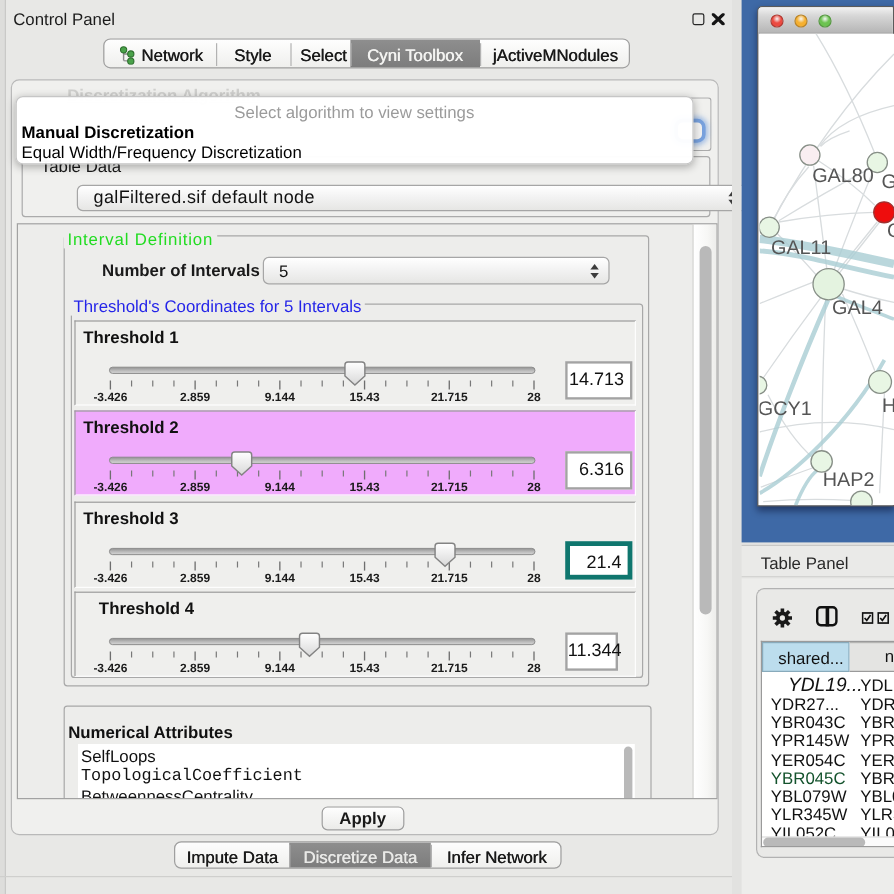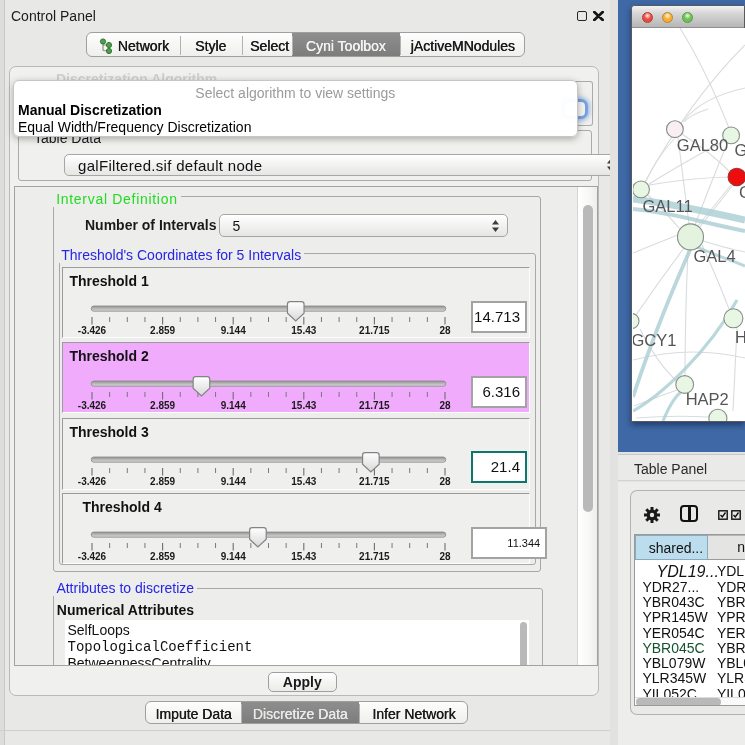--- a/index.html
+++ b/index.html
@@ -187,21 +187,21 @@
         <line x1="364.35" y1="49" x2="364.35" y2="54" stroke="#787878" stroke-width="1"></line>
         <line x1="382.00" y1="49" x2="382.00" y2="56.5" stroke="#6e6e6e" stroke-width="1.1"></line>
         <text x="29.00" y="66" font-size="10px" font-weight="bold" text-anchor="middle" fill="#1a1a1a" font-family="Liberation Sans, sans-serif">-3.426</text>
         <text x="99.60" y="66" font-size="10px" font-weight="bold" text-anchor="middle" fill="#1a1a1a" font-family="Liberation Sans, sans-serif">2.859</text>
         <text x="170.20" y="66" font-size="10px" font-weight="bold" text-anchor="middle" fill="#1a1a1a" font-family="Liberation Sans, sans-serif">9.144</text>
         <text x="240.80" y="66" font-size="10px" font-weight="bold" text-anchor="middle" fill="#1a1a1a" font-family="Liberation Sans, sans-serif">15.43</text>
         <text x="311.40" y="66" font-size="10px" font-weight="bold" text-anchor="middle" fill="#1a1a1a" font-family="Liberation Sans, sans-serif">21.715</text>
         <text x="382.00" y="66" font-size="10px" font-weight="bold" text-anchor="middle" fill="#1a1a1a" font-family="Liberation Sans, sans-serif">28</text>
         <path d="M 299.56,36.2 Q 299.56,33.7 302.06,33.7 L 313.66,33.7 Q 316.16,33.7 316.16,36.2 L 316.16,45.3 L 307.86,52.9 L 299.56,45.3 Z" fill="url(#th2)" stroke="#838383" stroke-width="1.2"></path>
       </svg>
-      <div style="position:absolute;left:407.8px;top:32.7px;width:55.8px;height:32px;background:#fff;border:2px solid #0f766e;font-size:15px;color:#111;text-align:right;line-height:28px;padding-right:5px;">21.4</div>
+      <div style="position:absolute;left:407.8px;top:32.7px;width:55.8px;height:32px;background:#fff;border:4px solid #0f766e;font-size:15px;color:#111;text-align:right;line-height:28px;padding-right:5px;">21.4</div>
     </div>
     <div style="position:absolute;left:47.9px;top:306.1px;width:468px;height:71px;background:#efefed;border:1px solid;border-color:#9b9b9b #fdfdfd #fdfdfd #9b9b9b;">
       <div style="position:absolute;left:19px;top:5px;font-size:14px;font-weight:bold;color:#111;">Threshold 4</div>
       <svg style="position:absolute;left:0;top:0;" width="468" height="71" viewBox="0 0 468 71">
         <defs>
           <linearGradient id="tr3" x1="0" y1="0" x2="0" y2="1">
             <stop offset="0" stop-color="#929292"></stop>
             <stop offset="0.5" stop-color="#b8b8b8"></stop>
             <stop offset="1" stop-color="#d8d8d8"></stop>
           </linearGradient>
@@ -233,24 +233,23 @@
         <line x1="364.35" y1="49" x2="364.35" y2="54" stroke="#787878" stroke-width="1"></line>
         <line x1="382.00" y1="49" x2="382.00" y2="56.5" stroke="#6e6e6e" stroke-width="1.1"></line>
         <text x="29.00" y="66" font-size="10px" font-weight="bold" text-anchor="middle" fill="#1a1a1a" font-family="Liberation Sans, sans-serif">-3.426</text>
         <text x="99.60" y="66" font-size="10px" font-weight="bold" text-anchor="middle" fill="#1a1a1a" font-family="Liberation Sans, sans-serif">2.859</text>
         <text x="170.20" y="66" font-size="10px" font-weight="bold" text-anchor="middle" fill="#1a1a1a" font-family="Liberation Sans, sans-serif">9.144</text>
         <text x="240.80" y="66" font-size="10px" font-weight="bold" text-anchor="middle" fill="#1a1a1a" font-family="Liberation Sans, sans-serif">15.43</text>
         <text x="311.40" y="66" font-size="10px" font-weight="bold" text-anchor="middle" fill="#1a1a1a" font-family="Liberation Sans, sans-serif">21.715</text>
         <text x="382.00" y="66" font-size="10px" font-weight="bold" text-anchor="middle" fill="#1a1a1a" font-family="Liberation Sans, sans-serif">28</text>
         <path d="M 186.61,36.2 Q 186.61,33.7 189.11,33.7 L 200.71,33.7 Q 203.21,33.7 203.21,36.2 L 203.21,45.3 L 194.91,52.9 L 186.61,45.3 Z" fill="url(#th3)" stroke="#838383" stroke-width="1.2"></path>
       </svg>
-      <div style="position:absolute;left:407.8px;top:32.7px;width:76px;height:32px;background:#fff;border:2px solid #a3a3a3;font-size:11px;color:#111;text-align:right;line-height:28px;padding-right:5px;">11.344</div>
+      <div style="position:absolute;left:407.8px;top:32.7px;width:44px;height:32px;background:#fff;border:2px solid #a3a3a3;font-size:15px;color:#111;text-align:right;line-height:28px;padding-right:5px;">11.344</div>
     </div>
     <div style="position:absolute;left:38.6px;top:401.2px;width:489.6px;height:85px;border:1px solid #a8a8a8;border-radius:3px;"></div>
-    <div style="position:absolute;left:38.9px;top:393.7px;background:#ededeb;padding:0 3px;font-size:14px;color:#2525e8;">Attributes to discretize</div>
     <div style="position:absolute;left:42.3px;top:415.2px;font-size:14px;font-weight:bold;color:#111;">Numerical Attributes</div>
     <div style="position:absolute;left:50.5px;top:433.6px;width:464px;height:46px;background:#fff;overflow:hidden;">
       <div style="position:absolute;left:2.5px;top:1.6px;font-size:14px;color:#111;">SelfLoops</div>
       <div style="position:absolute;left:2.5px;top:18.3px;font-size:14px;color:#111;font-family:Liberation Mono, monospace;">TopologicalCoefficient</div>
       <div style="position:absolute;left:2.5px;top:35.0px;font-size:14px;color:#111;">BetweennessCentrality</div>
       <div style="position:absolute;left:454.5px;top:1.6px;width:7.5px;height:60px;border-radius:4px;background:#b9b9b9;"></div>
     </div>
   </div>
 <div class="abs" style="left:267.9px;top:672px;width:68.7px;height:20px;border:1px solid #9f9f9f;border-radius:5px;background:linear-gradient(#fefefe,#ebebe9);font-size:14px;font-weight:bold;color:#1a1a1a;text-align:center;line-height:18px;">Apply</div>
 <div class="abs" style="left:144.7px;top:701px;width:323.1px;height:23px;border:1px solid #9f9f9f;border-radius:6px;background:linear-gradient(#fdfdfd,#efefed);overflow:hidden;text-decoration:underline;">

